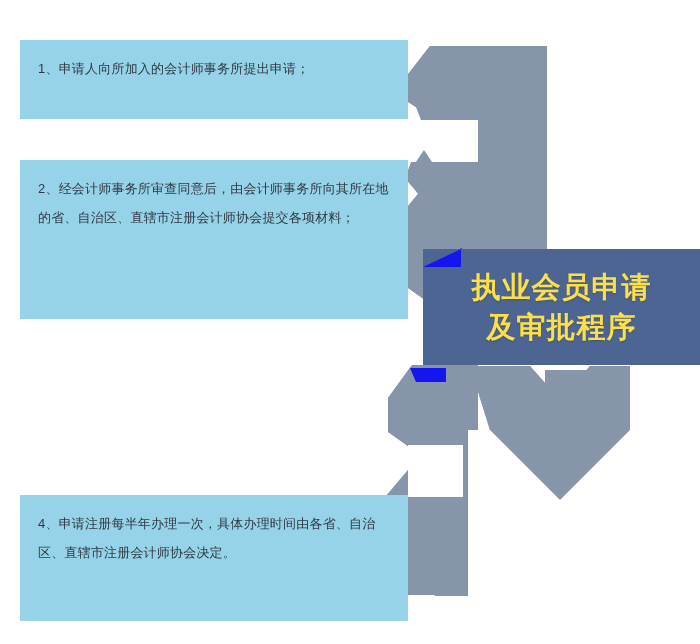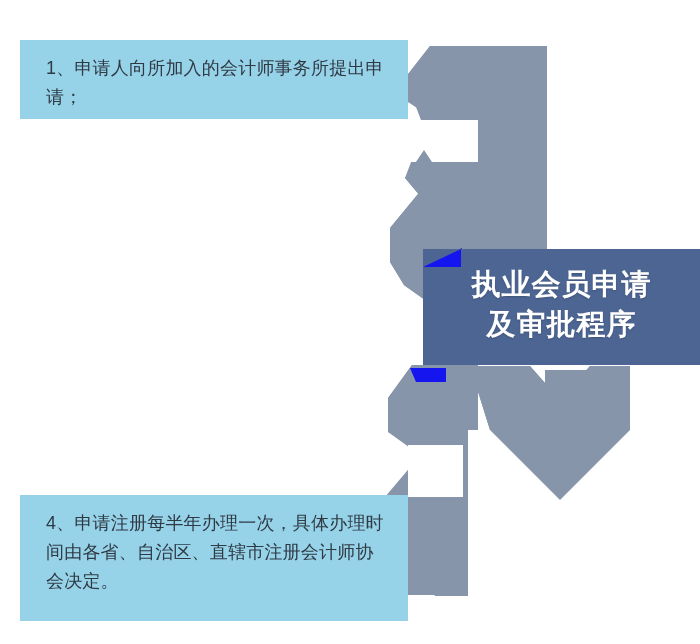--- a/index.html
+++ b/index.html
@@ -18,51 +18,50 @@
   .step-box{
     position:absolute;
     left:20px;
     width:388px;
     background:#97d3e8;
     box-sizing:border-box;
     padding:14px 18px 10px 18px;
   }
   .step-text{
     color:#2f3a45;
-    font-size:18px;
+    font-size:13px;
     line-height:29px;
     letter-spacing:0.2px;
     white-space:pre-wrap;
     font-family:"Liberation Sans","DejaVu Sans",sans-serif;
-    margin-left:8px;
   }
   #step-1{top:40px;height:79px;}
   #step-2{top:160px;height:159px;}
   #step-3{top:330px;height:159px;}
   #step-4{top:495px;height:126px;}
 
   
   #title-panel{
     position:absolute;
     left:423px;top:249px;
     width:277px;height:116px;
     background:#4c6593;
     display:flex;align-items:center;justify-content:center;
     z-index:6;
   }
   #title-text{
-    color:#ffffff;
+    color:#fde047;
     font-size:29px;
     font-weight:bold;
     line-height:40px;
     text-align:center;
     letter-spacing:1px;
     white-space:pre-line;
     text-shadow:0 1px 2px rgba(0,0,0,0.18);
-    font-family:Liberation Mono, monospace;
+    font-family:Liberation Serif, serif;
   }
   
   #title-accent{
     position:absolute;
     left:423px;top:249px;
     width:38px;height:18px;
     z-index:7;
   }
 </style>
 </head>
@@ -114,20 +113,23 @@
     <polygon fill="#8795aa" points="412,497 468,497 468,596 435,596 412,570"></polygon>
 
     <polygon fill="#1515f0" points="424,266 462,248 462,266"></polygon>
     <polygon fill="#1515f0" points="410,368 446,368 446,382 416,382"></polygon>
   </svg>
 
   <div id="step-1" class="step-box">
     <div class="step-text">1、申请人向所加入的会计师事务所提出申请；</div>
   </div>
 
+  <div id="step-2" class="step-box">
+    <div class="step-text">2、经会计师事务所审查同意后，由会计师事务所向其所在地的省、自治区、直辖市注册会计师协会提交各项材料；</div>
+  </div>
 
 
   <div id="step-4" class="step-box">
     <div class="step-text">4、申请注册每半年办理一次，具体办理时间由各省、自治区、直辖市注册会计师协会决定。</div>
   </div>
 
   <div id="title-panel">
     <div id="title-text">执业会员申请
 及审批程序</div>
   </div>

